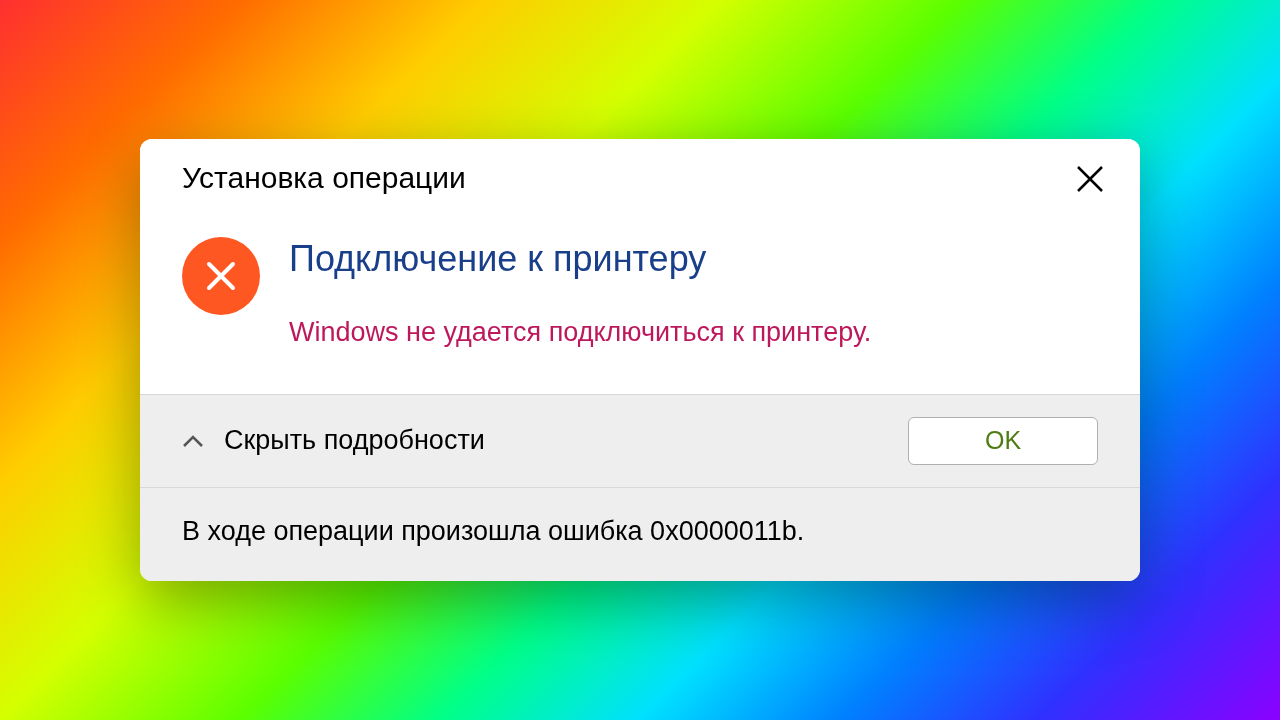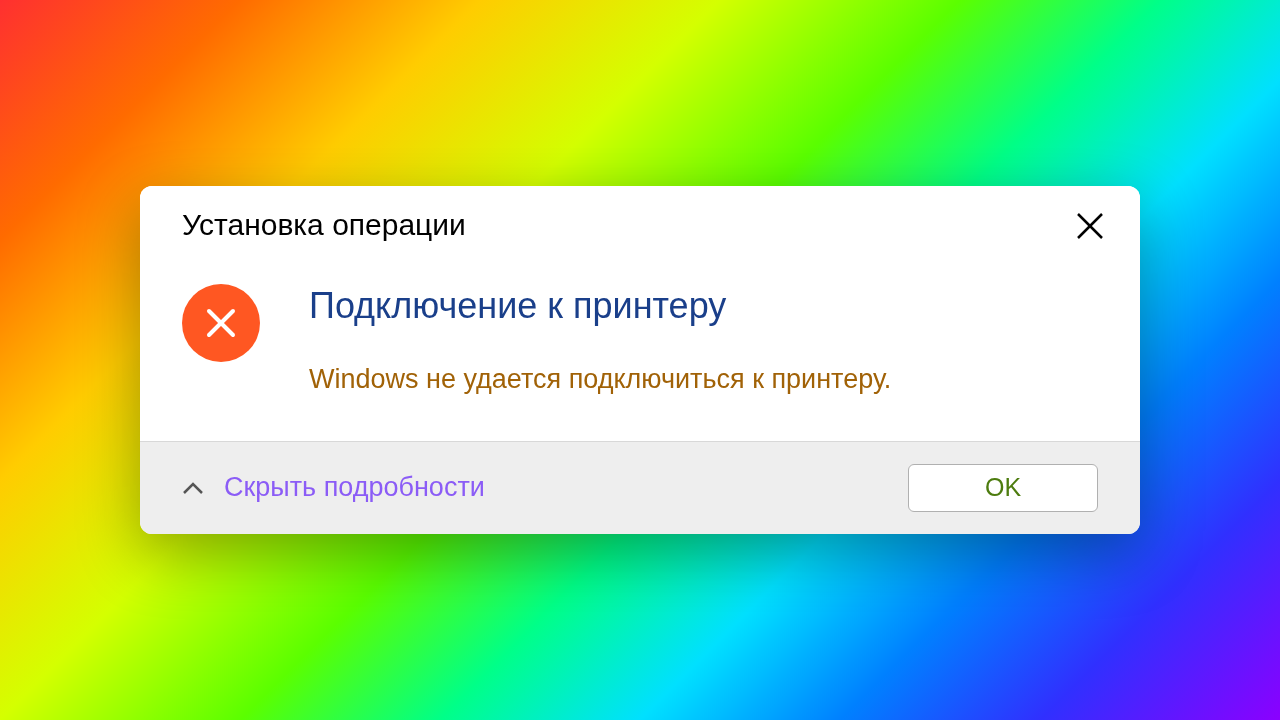--- a/index.html
+++ b/index.html
@@ -51,21 +51,21 @@
       justify-content: center;
       cursor: pointer;
       margin-top: -4px;
       margin-right: -8px;
     }
     .close-btn svg { display: block; }
     .content {
       padding: 26px 42px 46px 42px;
       background: #ffffff;
       display: flex;
-      gap: 49px;
+      gap: 29px;
       align-items: flex-start;
     }
     .error-icon-circle {
       width: 78px;
       height: 78px;
       border-radius: 50%;
       background: #ff5722;
       display: flex;
       align-items: center;
       justify-content: center;
@@ -75,37 +75,37 @@
     .content-text { flex: 1; }
     .content-heading {
       font-size: 36px;
       color: #1a3f8a;
       font-weight: 400;
       margin-bottom: 36px;
       line-height: 1.2;
     }
     .content-message {
       font-size: 27px;
-      color: #a16207;
+      color: #be185d;
       font-weight: 400;
     }
     .actions {
       background: #eeeeee;
       border-top: 1px solid #d8d8d8;
       padding: 22px 42px;
       display: flex;
       align-items: center;
       justify-content: space-between;
     }
     .details-toggle {
       display: flex;
       align-items: center;
       gap: 20px;
       font-size: 27px;
-      color: #8b5cf6;
+      color: #000000;
       cursor: pointer;
     }
     .chevron { display: flex; align-items: center; }
     .ok-button {
       width: 190px;
       height: 48px;
       background: #ffffff;
       border: 1px solid #b0b0b0;
       border-radius: 6px;
       font-size: 25px;
@@ -153,13 +153,16 @@
       <span class="chevron">
         <svg width="22" height="14" viewBox="0 0 22 14">
           <polyline points="2,12 11,3 20,12" fill="none" stroke="#555" stroke-width="2.5"></polyline>
         </svg>
       </span>
       <span>Скрыть подробности</span>
     </div>
     <button class="ok-button">OK</button>
   </div>
 
+  <div class="details-panel">
+    <span>В ходе операции произошла ошибка 0x0000011b.</span>
+  </div>
 </div>
 
 </body></html>

